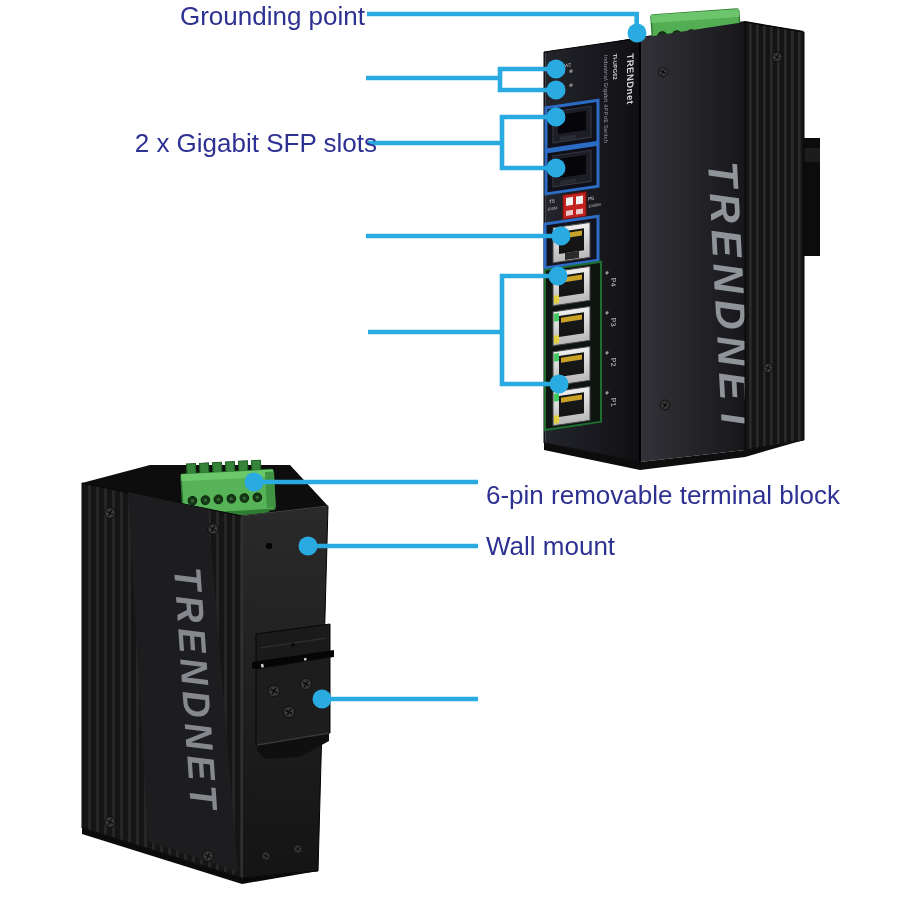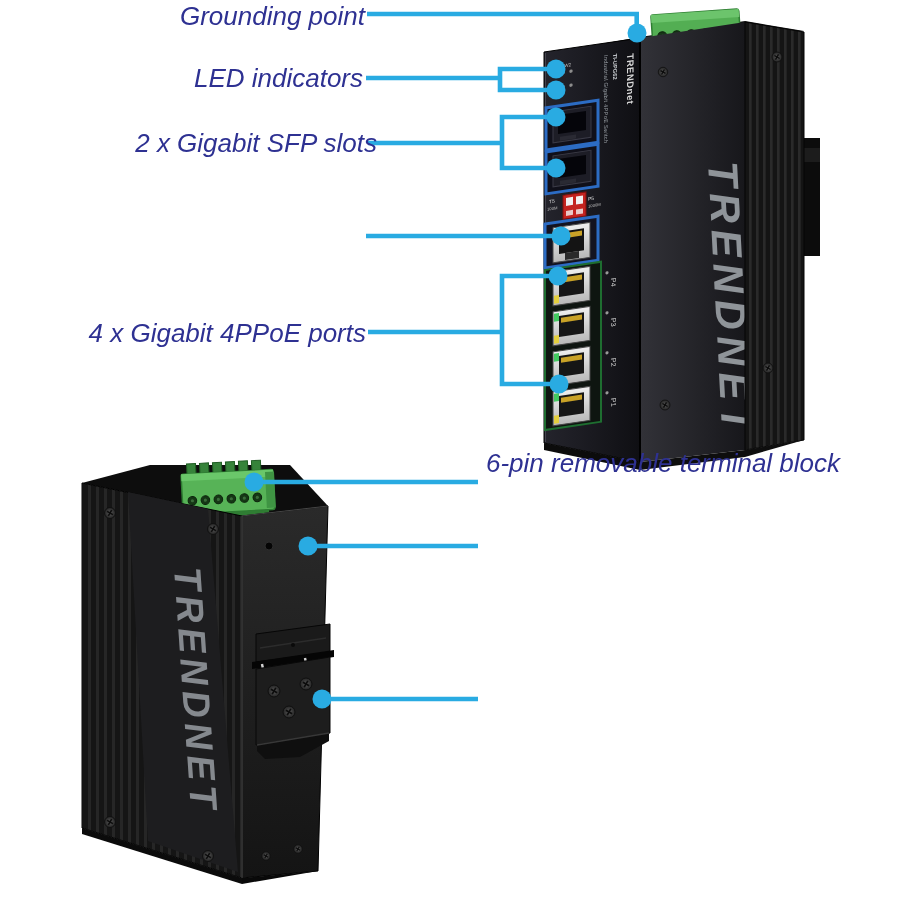--- a/index.html
+++ b/index.html
@@ -3,21 +3,21 @@
 <meta charset="utf-8">
 <style>
   html,body { margin:0; padding:0; background:#fff; }
   .canvas {
     position:relative; width:900px; height:900px; background:#ffffff;
     overflow:hidden; font-family:"Liberation Sans", sans-serif;
   }
   .canvas svg { position:absolute; left:0; top:0; }
   .callout-label {
     position:absolute; font-size:26px; line-height:30px; color:#2E3192;
-    white-space:nowrap; font-family:"Liberation Sans", sans-serif;font-style:italic;
+    white-space:nowrap; font-family:"Liberation Sans", sans-serif;
   }
   .callout-label.anchor-right { text-align:right; }
   svg text { font-family:"Liberation Sans", sans-serif; }
 </style>
 </head>
 <body>
 
 <div class="canvas">
 
 <svg width="900" height="900" viewBox="0 0 900 900">
@@ -302,17 +302,16 @@
     <circle cx="561" cy="236" r="9.5"></circle>
     <circle cx="558" cy="276" r="9.5"></circle>
         <circle cx="559" cy="384" r="9.5"></circle>
     <circle cx="254" cy="482" r="9.5"></circle>
     <circle cx="308" cy="546" r="9.5"></circle>
     <circle cx="322" cy="699" r="9.5"></circle>
   </g>
 </svg>
 
   <div class="callout-label anchor-right" style="top:1px; right:535px">Grounding point</div>
-  <div class="callout-label anchor-right" style="top:63px; right:537px">LED indicators</div>
   <div class="callout-label anchor-right" style="top:128px; right:523px">2 x Gigabit SFP slots</div>
-  <div class="callout-label anchor-right" style="top:318px; right:534px">4 x Gigabit 4PPoE ports</div>
-  <div class="callout-label" style="top:448px; left:486px">6-pin removable terminal block</div>
+  <div class="callout-label" style="top:480px; left:486px">6-pin removable terminal block</div>
+  <div class="callout-label" style="top:531px; left:486px">Wall mount</div>
 </div>
 
 </body></html>

